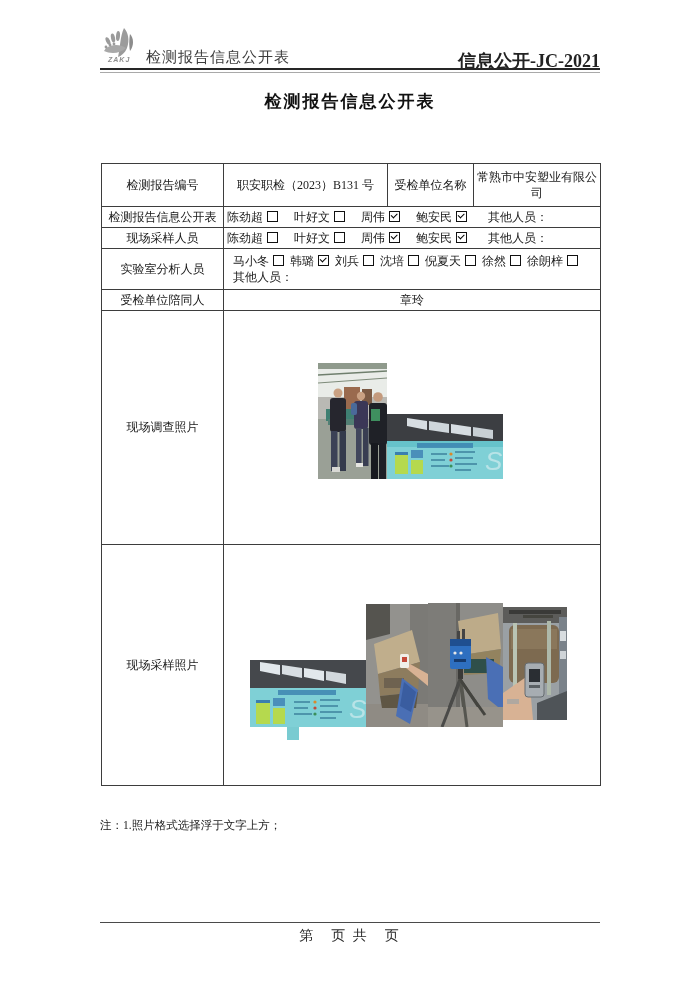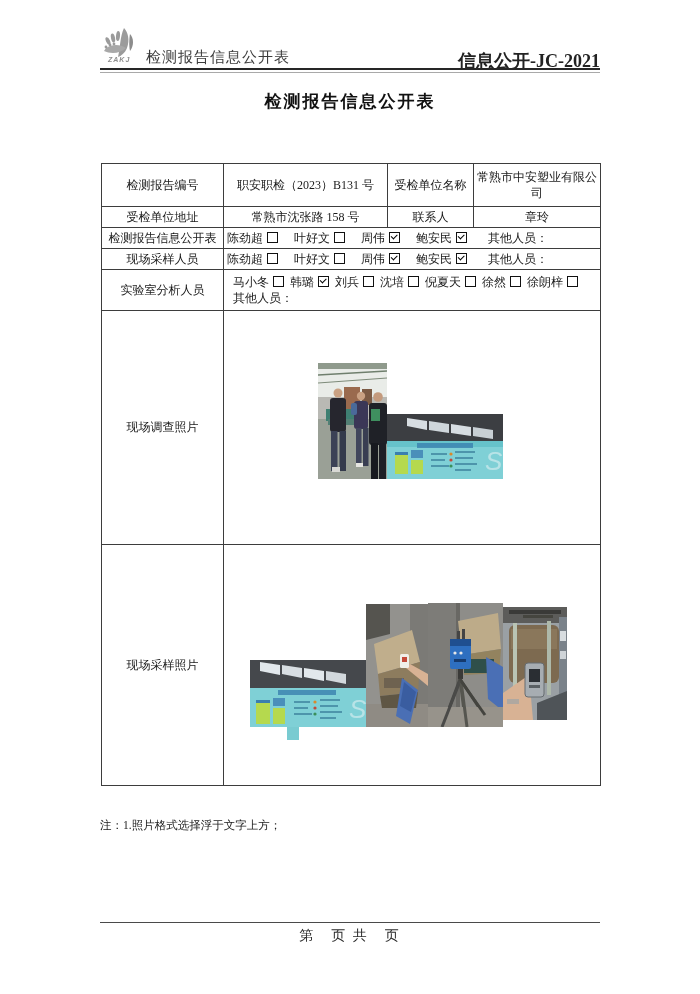--- a/index.html
+++ b/index.html
@@ -89,26 +89,20 @@
       </colgroup>
 
     <tbody>
         <tr class="h42">
       <td class="lbl">检测报告编号</td>
       <td class="val-c">职安职检（2023）B131 号</td>
       <td class="lbl">受检单位名称</td>
       <td class="val-c">常熟市中安塑业有限公司</td>
     </tr>
 
-    <tr class="h20">
-      <td class="lbl">受检单位地址</td>
-      <td class="val-c">常熟市沈张路 158 号</td>
-      <td class="lbl">联系人</td>
-      <td class="val-c">章玲</td>
-    </tr>
 
     <tr class="h20">
       <td class="lbl">检测报告信息公开表</td>
       <td class="val-l" colspan="3">
         <span class="members-wide"><span class="member"><span class="member-name">陈劲超</span><span class="cb"></span></span><span class="member"><span class="member-name">叶好文</span><span class="cb"></span></span><span class="member"><span class="member-name">周伟</span><span class="cb checked"></span></span><span class="member"><span class="member-name">鲍安民</span><span class="cb checked"></span></span></span>
         <span class="other-label">其他人员：</span>
       </td>
     </tr>
 
 
@@ -125,20 +119,24 @@
     <tr class="h40">
       <td class="lbl">实验室分析人员</td>
       <td class="val-l" colspan="3">
         <div class="lab-lines">
           <div class="members-tight"><span class="member"><span class="member-name">马小冬</span><span class="cb"></span></span><span class="member"><span class="member-name">韩璐</span><span class="cb checked"></span></span><span class="member"><span class="member-name">刘兵</span><span class="cb"></span></span><span class="member"><span class="member-name">沈培</span><span class="cb"></span></span><span class="member"><span class="member-name">倪夏天</span><span class="cb"></span></span><span class="member"><span class="member-name">徐然</span><span class="cb"></span></span><span class="member"><span class="member-name">徐朗梓</span><span class="cb"></span></span></div>
           <div>其他人员：</div>
         </div>
       </td>
     </tr>
 
+    <tr class="h20">
+      <td class="lbl">受检单位陪同人</td>
+      <td class="val-c" colspan="3">章玲</td>
+    </tr>
 
     <tr class="photos1">
       <td class="lbl">现场调查照片</td>
       <td class="photo-cell" colspan="3">
 
         <div class="photo" style="left:94px;top:52px;width:69px;height:116px;z-index:1;">
           <svg width="69" height="116" viewBox="0 0 69 116">
             <rect width="69" height="116" fill="#b9b9b4"></rect>
             <rect y="0" width="69" height="34" fill="#e9ece8"></rect>
             <rect y="0" width="69" height="6" fill="#8f9a8c"></rect>

